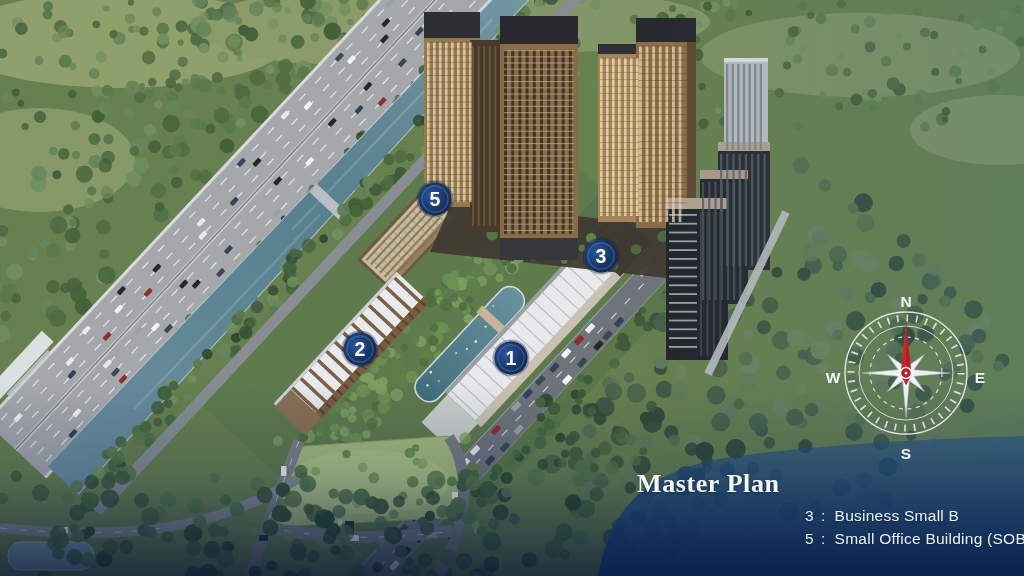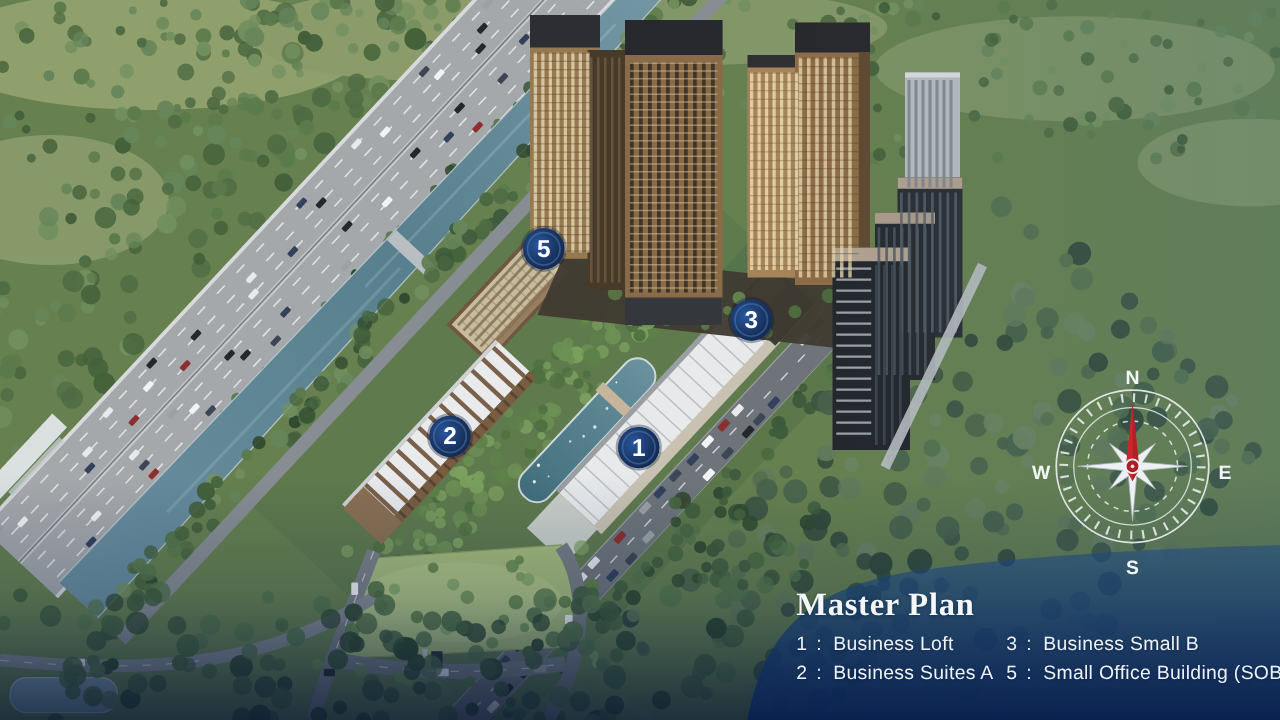--- a/index.html
+++ b/index.html
@@ -2195,26 +2195,20 @@
     <circle r="16.5" fill="#1b3a6b"></circle>
         <circle r="16.5" fill="url(#markG)"></circle>
     <circle r="13" fill="none" stroke="#6f9ad8" stroke-width="1.4" opacity=".35"></circle>
     <text y="6.5" text-anchor="middle" font-size="19.5" font-weight="bold" fill="#ffffff">5</text>
   </g>
 </svg>
 
   <div class="legend">
     <div class="legend-title">Master Plan</div>
     <div class="legend-items">
-      <div class="legend-item c1r1">
-        <span class="num">1</span><span class="sep">:</span><span class="lab">Business Loft</span>
-      </div>
-      <div class="legend-item c1r2">
-        <span class="num">2</span><span class="sep">:</span><span class="lab">Business Suites A</span>
-      </div>
       <div class="legend-item c2r1">
         <span class="num">3</span><span class="sep">:</span><span class="lab">Business Small B</span>
       </div>
       <div class="legend-item c2r2">
         <span class="num">5</span><span class="sep">:</span><span class="lab">Small Office Building (SOB)</span>
       </div>
     </div>
   </div>
 </div>
 

